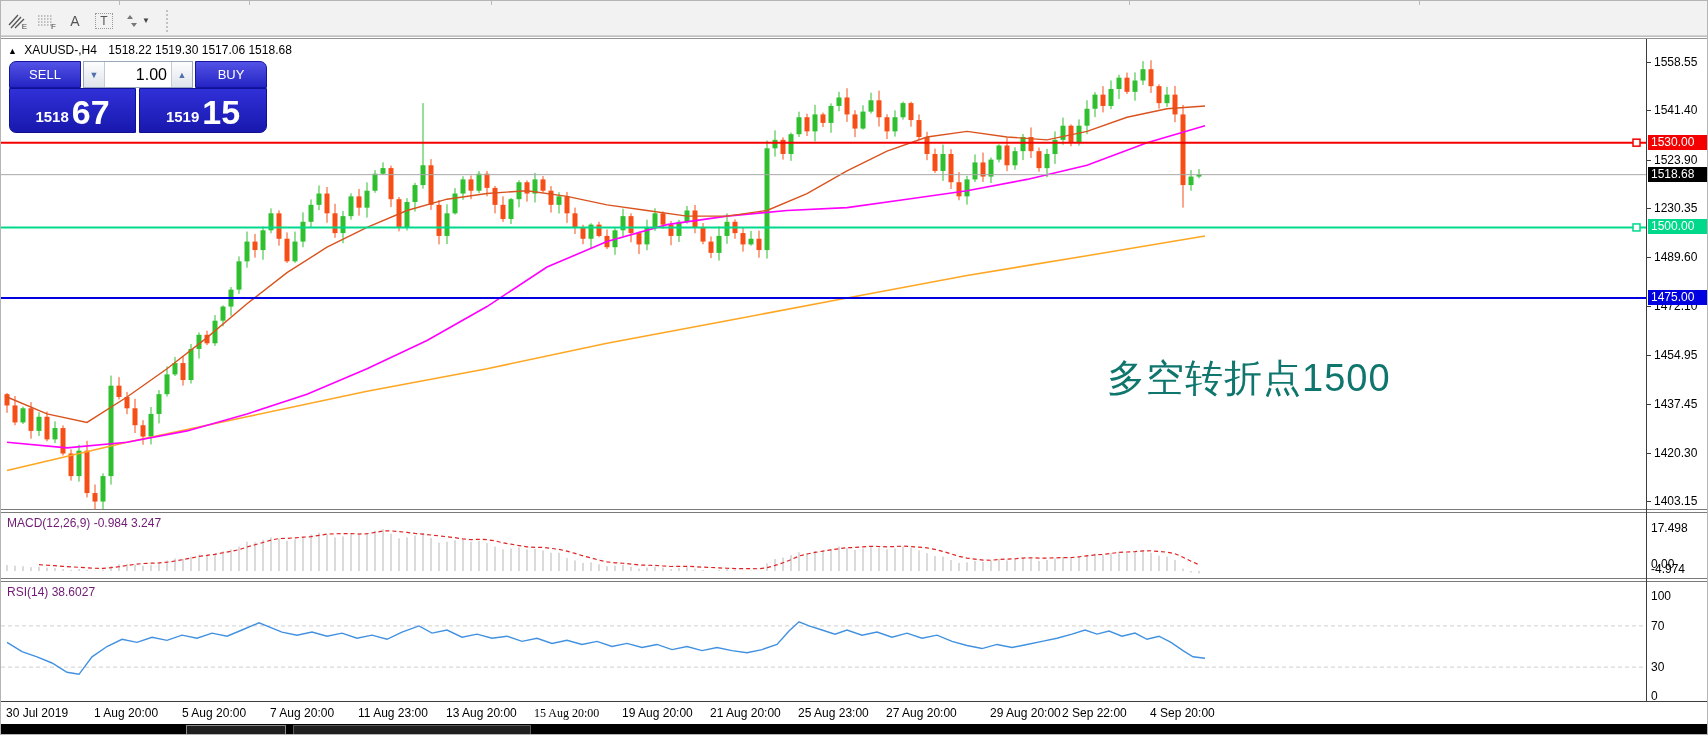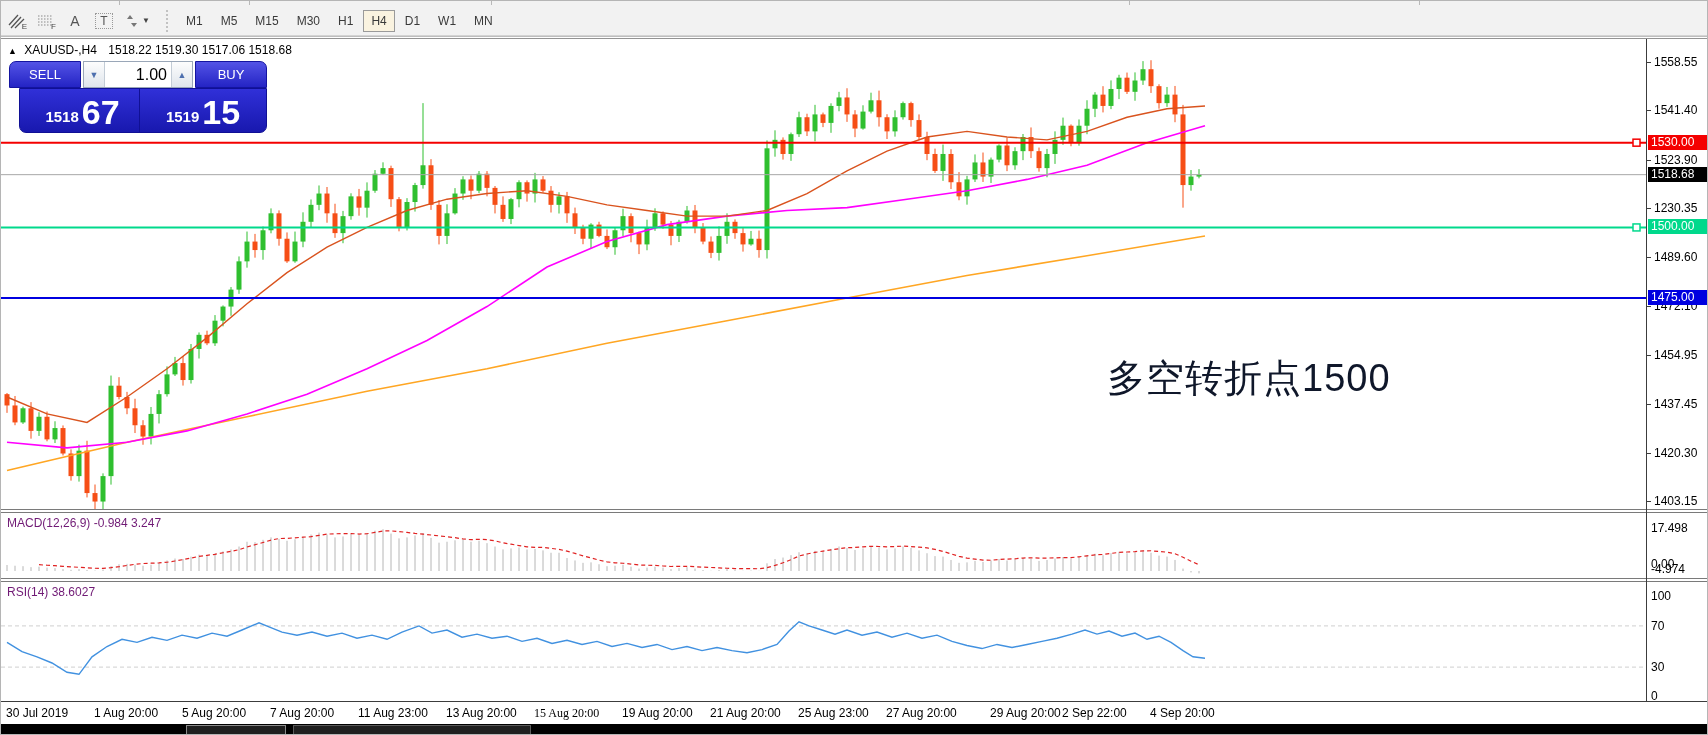--- a/index.html
+++ b/index.html
@@ -16,32 +16,32 @@
   .tf-row{display:flex;align-items:center;height:24px;}
   .tf-btn{padding:3px 7px;margin:0 1px;font-size:12px;color:#3a3a3a;border:1px solid transparent;cursor:default;}
   .tf-btn.active{background:#faf3e0;border:1px solid #9a9a9a;}
   
   .chart-top-border{position:absolute;left:0;top:35px;width:1708px;height:3px;background:linear-gradient(#9d9d9d,#fff,#5e5e5e);}
   .splitter-tri{position:absolute;left:1304px;top:38px;width:0;height:0;border-left:8px solid transparent;border-right:8px solid transparent;border-top:8px solid #a9a9a9;}
   .plot-bg{position:absolute;left:0;top:38px;width:1645px;height:697px;background:#fff;}
   .chart-svg{position:absolute;left:0;top:0;}
   .symbol-header{position:absolute;left:7px;top:42px;font-size:12px;color:#000;white-space:nowrap;}
   .symbol-header .tri{font-size:9px;margin-right:4px;}
-  .annotation{position:absolute;left:1106px;top:352px;font-size:38px;color:#0f172a;white-space:nowrap;letter-spacing:1px;}
+  .annotation{position:absolute;left:1106px;top:352px;font-size:38px;color:#0f766e;white-space:nowrap;letter-spacing:1px;}
   
   .trade-panel{position:absolute;left:8px;top:60px;width:258px;height:72px;}
   .tp-btn{position:absolute;top:0;height:27px;color:#fff;font-size:13px;display:flex;align-items:center;justify-content:center;background:linear-gradient(#5353e6,#2424c4);border:1px solid #1414a0;}
   .tp-sell{left:0;width:72px;border-radius:7px 0 0 0;}
   .tp-buy{left:186px;width:72px;border-radius:0 7px 0 0;}
   .tp-spinner{position:absolute;left:74px;top:0;width:110px;height:27px;background:#fff;border:1px solid #9aa7b8;display:flex;}
   .sp-btn{width:21px;height:100%;background:linear-gradient(#fdfdfd,#dfe5ec);border-right:1px solid #c3ccd6;color:#4d6fae;font-size:9px;display:flex;align-items:center;justify-content:center;}
   .sp-btn.up{border-right:none;border-left:1px solid #c3ccd6;}
   .sp-input{flex:1;border:none;outline:none;text-align:right;font-size:16px;padding-right:4px;width:60px;}
   .tp-price{position:absolute;top:27px;height:45px;background:linear-gradient(#3030d8,#1818ae);border:1px solid #101095;color:#fff;display:flex;align-items:flex-end;justify-content:center;padding-bottom:3px;}
-  .tp-price.left{left:10px;width:127px;border-radius:0 0 0 7px;}
+  .tp-price.left{left:0;width:127px;border-radius:0 0 0 7px;}
   .tp-price.right{left:130px;width:128px;border-radius:0 0 7px 0;}
   .tp-small{font-size:15px;font-weight:bold;margin:0 3px 4px 0;}
   .tp-big{font-size:34px;font-weight:bold;line-height:34px;}
   
   .v-border{position:absolute;left:1645px;top:38px;width:1px;height:662px;background:#3c3c3c;}
   .tick-dash{position:absolute;left:1645px;width:5px;height:1px;background:#3c3c3c;}
   .tick-label{position:absolute;left:1653px;font-size:12px;color:#000;}
   .px-badge{position:absolute;left:1647px;width:59px;height:15px;line-height:15px;font-size:12px;color:#fff;padding-left:3px;}
   .pane-label{position:absolute;left:6px;font-size:12px;color:#701a75;white-space:nowrap;}
   .pane-sep{position:absolute;left:0;width:1708px;height:4px;background:#fff;border-top:1px solid #7a7a7a;border-bottom:1px solid #7a7a7a;}
@@ -84,31 +84,20 @@
       <span style="font-size:12px;color:#555;border:1px dotted #999;padding:0 4px;line-height:14px;">T</span>
     </div>
     <div class="tool-btn" style="width:36px;">
       <svg width="14" height="14" viewBox="0 0 14 14">
         <path d="M4 1 L7 5 L1 5 Z" fill="#777"></path>
           <path d="M8 13 L11 9 L5 9 Z" fill="#777"></path>
       </svg>
       <span style="font-size:8px;color:#444;margin-left:2px;">▼</span>
     </div>
     <div class="tb-sep"></div>
-    <div class="tf-row" id="tf-row">
-        <div class="tf-btn">M1</div>
-        <div class="tf-btn">M5</div>
-        <div class="tf-btn">M15</div>
-        <div class="tf-btn">M30</div>
-        <div class="tf-btn">H1</div>
-        <div class="tf-btn active">H4</div>
-        <div class="tf-btn">D1</div>
-        <div class="tf-btn">W1</div>
-        <div class="tf-btn">MN</div>
-      </div>
   </div>
 
   <div class="chart-top-border"></div>
   <div class="splitter-tri"></div>
 
   <div class="plot-bg"></div>
   <svg id="chart-svg" class="chart-svg" width="1645" height="735" viewBox="0 0 1645 735">
       <line x1="6" y1="392.0307549999996" x2="6" y2="411.85820151209606" stroke="#f64e16" stroke-width="1"></line>
       <rect x="3.5" y="393.16103499999986" width="5" height="11.30279999999999" fill="#f64e16"></rect>
       <line x1="14" y1="394.99940928959023" x2="14" y2="424.2135478215158" stroke="#f64e16" stroke-width="1"></line>

